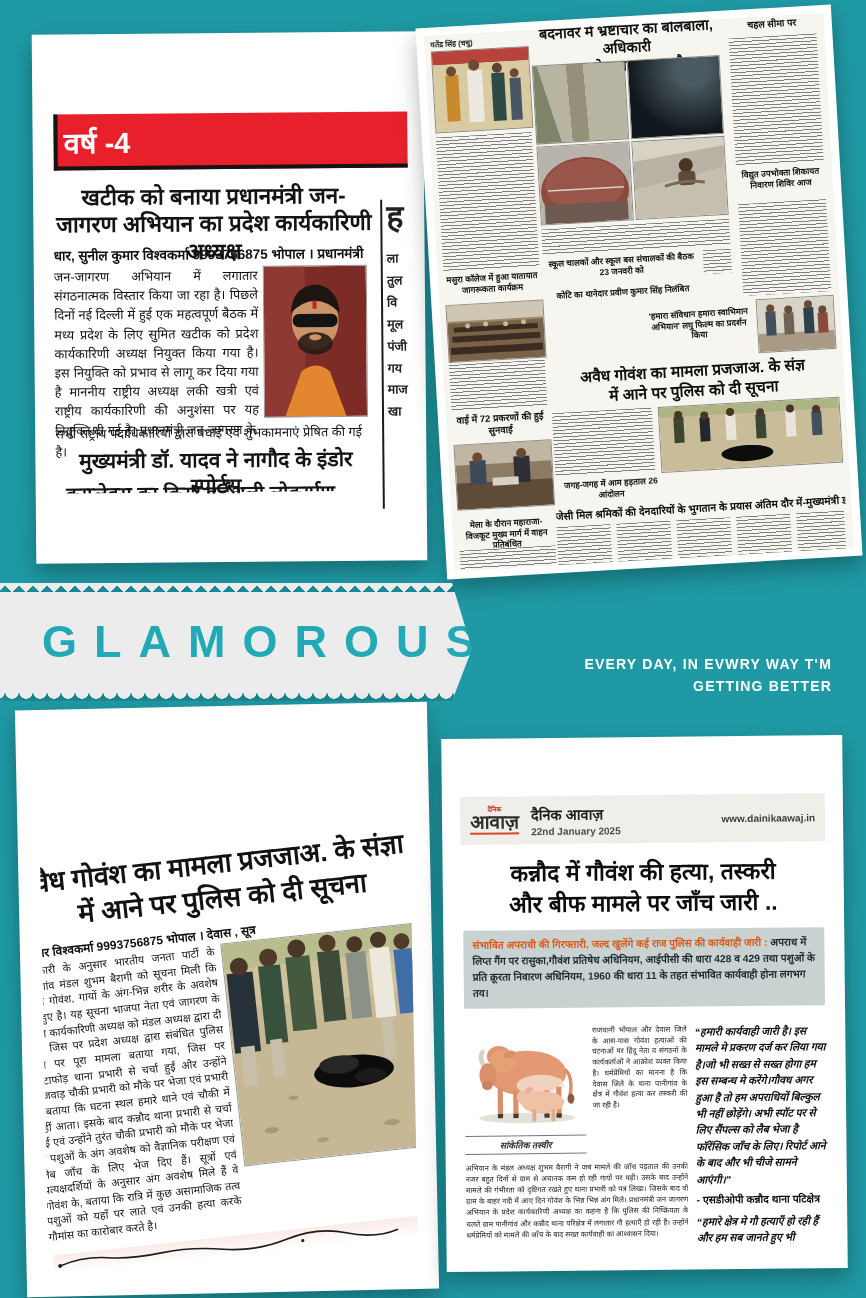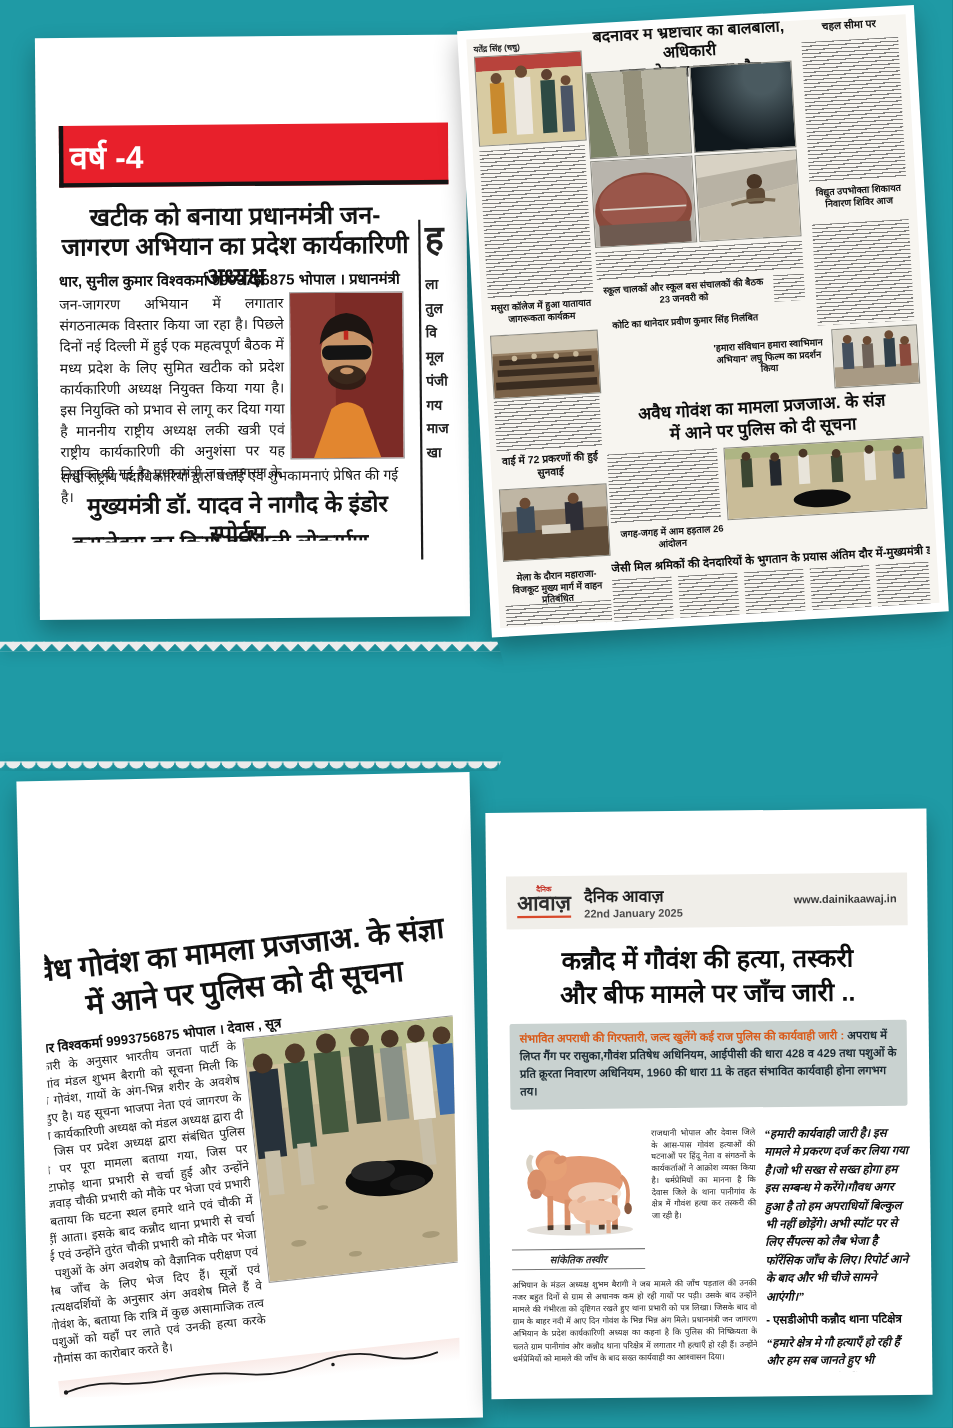--- a/index.html
+++ b/index.html
@@ -287,21 +287,28 @@
       <div class="abs tx" style="left:164px;top:498px;width:54px;height:40px;"></div>
       <div class="abs tx" style="left:224px;top:498px;width:54px;height:40px;"></div>
       <div class="abs tx" style="left:284px;top:498px;width:54px;height:40px;"></div>
       <div class="abs tx" style="left:344px;top:498px;width:48px;height:40px;"></div>
       <div class="abs tx" style="left:6px;top:516px;width:96px;height:22px;"></div>
     </div>
   </div>
 
   <div class="ribbon">
     <div class="ribbon-zz"></div>
+    <div class="ribbon-body">
+      <span class="glam">GLAMOROUS</span>
+    </div>
     <div class="ribbon-sc"></div>
+  </div>
+  <div class="tagline">
+    <div>EVERY DAY, IN EVWRY WAY T'M</div>
+    <div>GETTING BETTER</div>
   </div>
 
   <div class="card card3">
     <div class="paper p3">
       <div class="tilt">
         <div style="height:118px;"></div>
         <div class="c3-h">वैध गोवंश का मामला प्रजजाअ. के संज्ञा</div>
         <div class="c3-h">में आने पर पुलिस को दी सूचना</div>
         <div class="c3-byline">..कुमार विश्वकर्मा 9993756875  भोपाल । देवास , सूत्र</div>
         <div class="c3-row">

